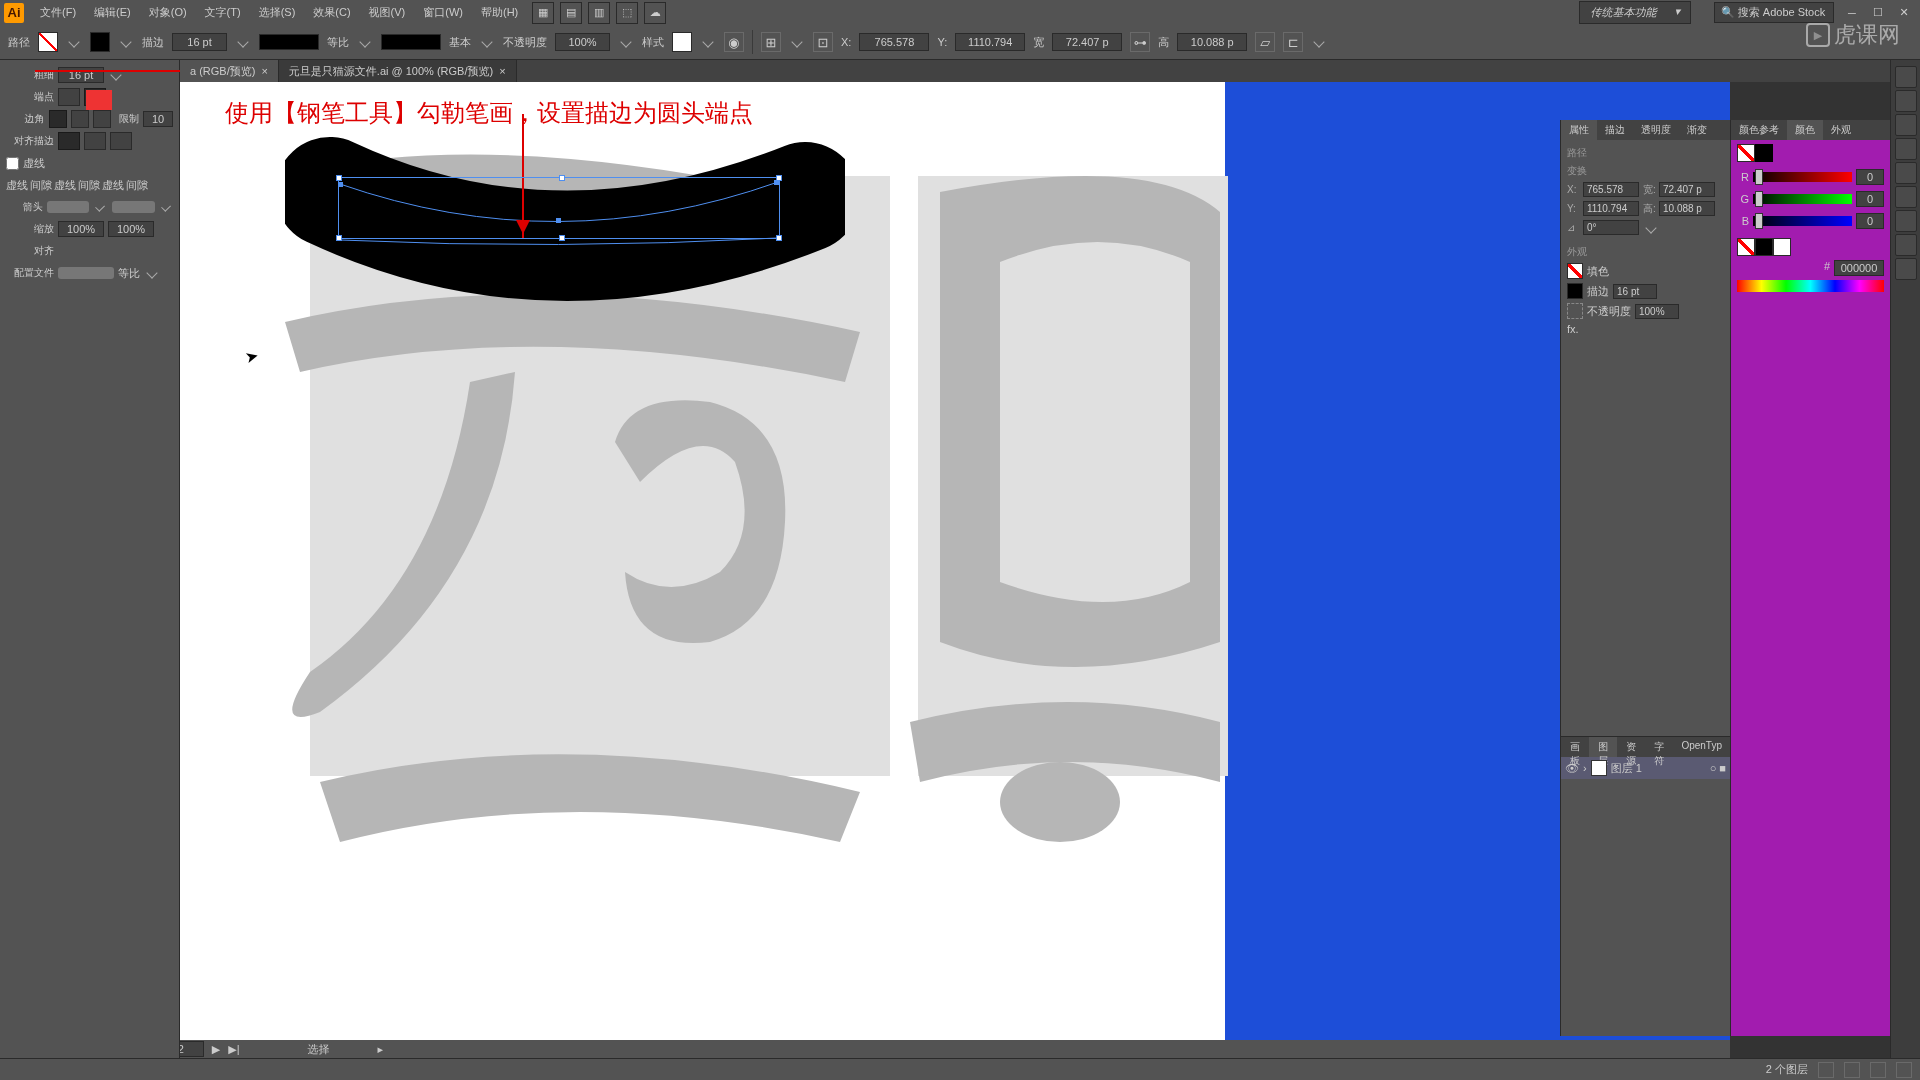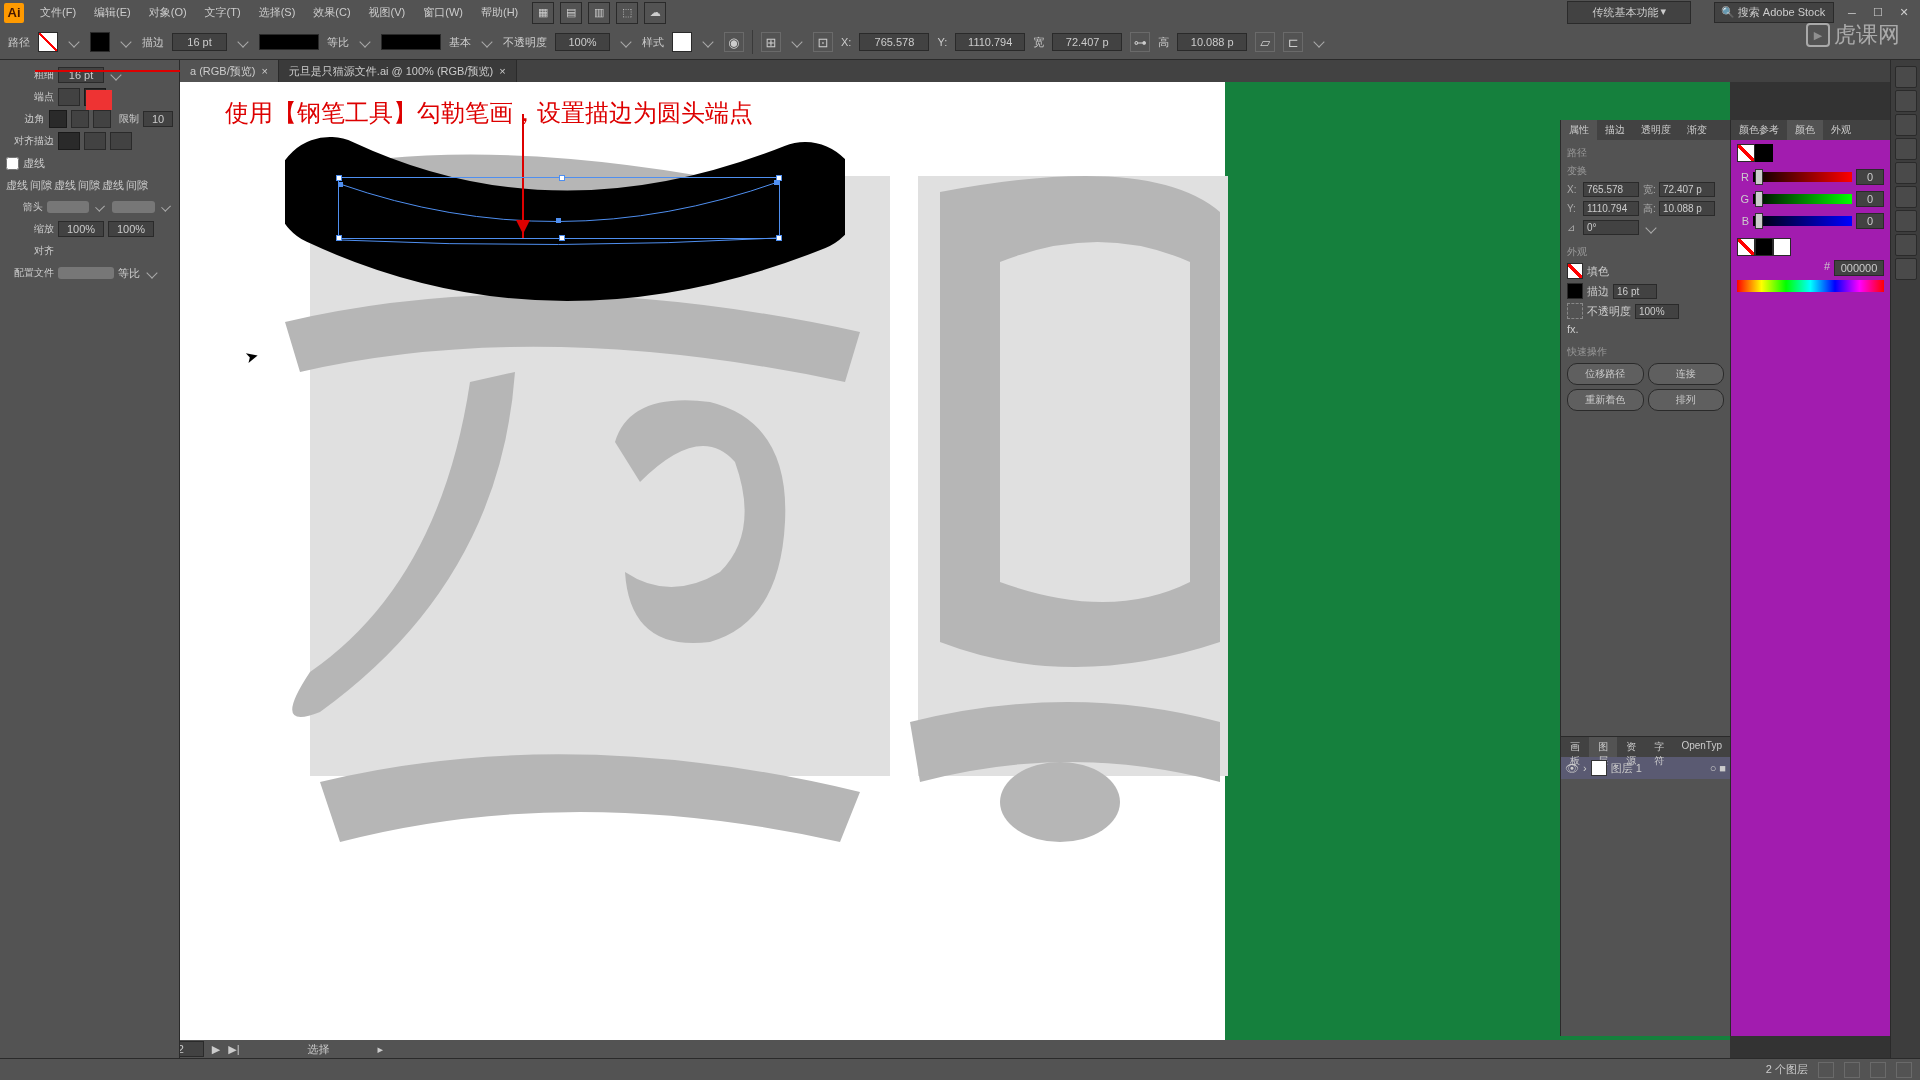--- a/index.html
+++ b/index.html
@@ -2,21 +2,21 @@
 <html><head>
 <meta charset="utf-8">
 <style>
 * { margin:0; padding:0; box-sizing:border-box; font-family:"Microsoft YaHei",sans-serif; font-size:11px; color:#ccc; user-select:none; }
 body { background:#333; width:1920px; height:1080px; overflow:hidden; position:relative; }
 .menubar { height:25px; background:#535353; display:flex; align-items:center; padding:0 4px; gap:2px; }
 .ai-logo { width:20px; height:20px; background:#ff9a00; color:#451600; font-weight:bold; display:flex; align-items:center; justify-content:center; font-size:13px; border-radius:2px; margin-right:6px; }
 .menu-item { padding:3px 8px; cursor:pointer; }
 .menu-icon { width:22px; height:22px; display:flex; align-items:center; justify-content:center; border:1px solid #2a2a2a; margin-left:4px; }
 .menubar-right { margin-left:auto; display:flex; align-items:center; gap:6px; }
-.workspace-dd { background:#424242; padding:3px 24px; border:1px solid #2a2a2a; display:flex; gap:2px; }
+.workspace-dd { background:#424242; padding:3px 10px; border:1px solid #2a2a2a; display:flex; gap:18px;font-style:italic; }
 .search-box { background:#424242; border:1px solid #2a2a2a; padding:2px 6px; width:120px; color:#888;margin-left:17px; }
 .win-btns { display:flex; gap:2px; }
 .win-btn { width:24px; height:18px; display:flex; align-items:center; justify-content:center; }
 
 .controlbar { height:35px; background:#535353; border-bottom:1px solid #2a2a2a; display:flex; align-items:center; padding:0 8px; gap:8px; }
 .cb-label { color:#ccc; }
 .cb-input { width:55px; background:#424242; border:1px solid #2a2a2a; padding:2px 4px; text-align:center; }
 .cb-input.w { width:70px; }
 .swatch { width:20px; height:20px; border:1px solid #2a2a2a; background:#fff; position:relative; }
 .swatch.none::after { content:""; position:absolute; inset:0; background:linear-gradient(to top right,transparent 45%,red 45%,red 55%,transparent 55%); }
@@ -47,21 +47,21 @@
 .fs-fill::after { content:""; position:absolute; inset:2px; background:linear-gradient(to top right,transparent 45%,red 45%,red 55%,transparent 55%); }
 .fs-stroke { position:absolute; bottom:0; right:0; width:30px; height:30px; background:#535353; border:6px solid #000; }
 .mini-swatches { display:flex; gap:0; }
 .ms { width:16px; height:16px; border:1px solid #2a2a2a; }
 
 .tabs { position:absolute; top:0; left:180px; right:0; height:22px; background:#424242; display:flex; }
 .tab { padding:3px 10px; background:#535353; border-right:1px solid #2a2a2a; display:flex; gap:6px; align-items:center; font-size:10px; }
 .tab.active { background:#3a3a3a; }
 .tab-close { cursor:pointer; }
 
-.canvas { position:absolute; top:22px; left:50px; right:190px; bottom:18px; background:#15803d; overflow:hidden; }
+.canvas { position:absolute; top:22px; left:50px; right:190px; bottom:18px; background:#1d4ed8; overflow:hidden; }
 .canvas-inner { position:absolute; top:0; left:20px; width:1155px; height:100%; background:#fff; }
 .artboard1 { position:absolute; top:94px; left:240px; width:580px; height:600px; background:#e0e0e0; }
 .artboard2 { position:absolute; top:94px; left:848px; width:310px; height:600px; background:#e0e0e0; }
 .annotation { position:absolute; top:15px; left:155px; color:#d00; font-size:24px; font-weight:400; font-family:"SimSun",serif; z-index:3; }
 .anno-line { position:absolute; top:10px; left:35px; width:145px; height:2px; background:#d00; }
 .anno-arrow { position:absolute; top:32px; left:452px; width:2px; height:125px; background:#d00; }
 .anno-arrow::after { content:""; position:absolute; bottom:-2px; left:-6px; border:7px solid transparent; border-top:14px solid #d00; }
 
 .black-stroke { position:absolute; top:45px; left:215px; }
 .selection-box { position:absolute; top:95px; left:268px; width:442px; height:62px; border:1px solid #4f8ff0; z-index:2; }
@@ -439,31 +439,20 @@
           </div>
         <div class="props-row">
             <div style="width:16px;height:16px;border:1px dashed #888"></div>
             <span>不透明度</span>
             <input class="props-input" style="width: 44px;" value="100%">
           </div>
         <div class="props-row">
             <span>fx.</span>
           </div>
       </div>
-      <div class="props-section">
-        <div class="props-title">快速操作</div>
-        <div class="props-row">
-            <div class="props-btn">位移路径</div>
-            <div class="props-btn">连接</div>
-          </div>
-        <div class="props-row">
-            <div class="props-btn">重新着色</div>
-            <div class="props-btn">排列</div>
-          </div>
-      </div>
     </div>
     <div class="layers">
       <div class="panel-tabs">
         <div class="ptab">画板</div>
         <div class="ptab active">图层</div>
         <div class="ptab">资源</div>
         <div class="ptab">字符</div>
         <div class="ptab">OpenTyp</div>
       </div>
       <div class="layer-row">

